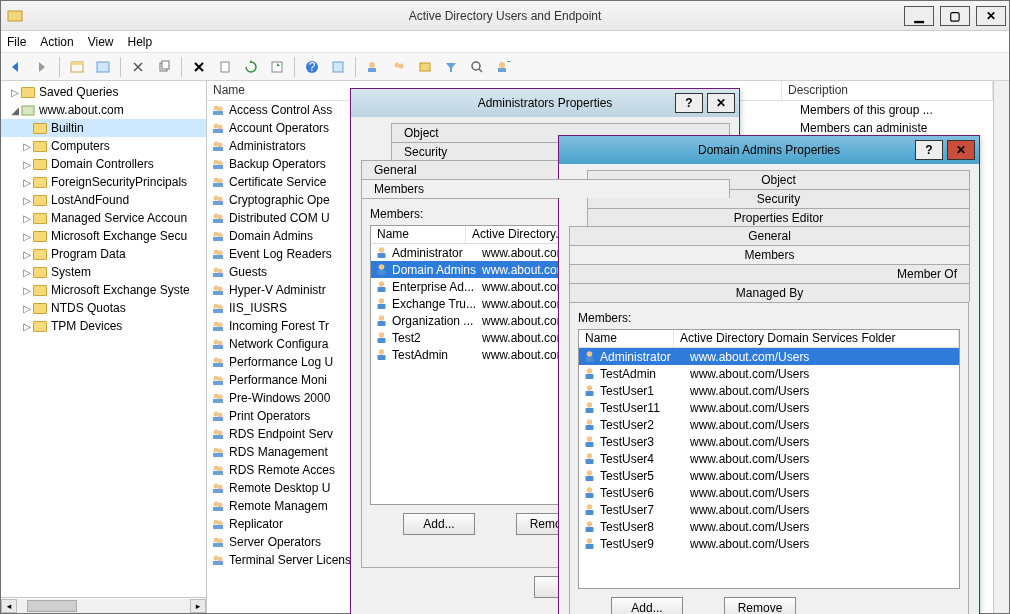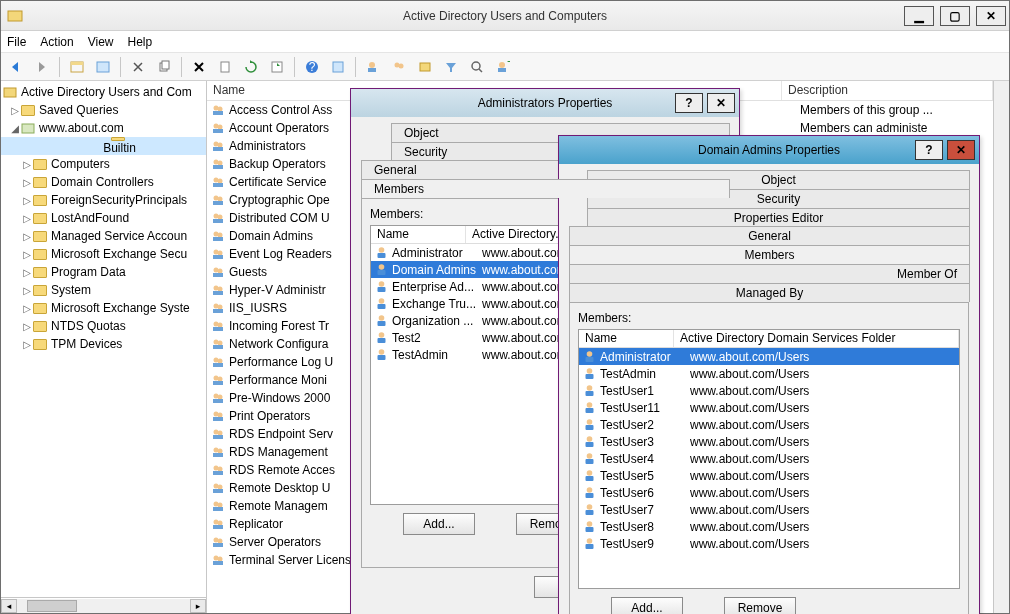--- a/index.html
+++ b/index.html
@@ -14,21 +14,21 @@
   .menubar span { color:#000; }
   .toolbar { height:28px; display:flex; align-items:center; gap:4px; padding:0 4px; border-bottom:1px solid #d0d0d0; background:#f7f7f7;}
   .tb-btn { width:22px; height:22px; display:flex; align-items:center; justify-content:center;}
   .tb-sep { width:1px; height:20px; background:#c7c7c7; margin:0 2px;}
   .content { flex:1; display:flex; min-height:0;}
   .tree { width:206px; border-right:1px solid #c7c7c7; overflow:hidden; position:relative; display:flex; flex-direction:column;}
   .tree-body{ flex:1; overflow:hidden; padding:2px 0;}
   .tree-row { height:18px; display:flex; align-items:center; white-space:nowrap; }
   .tree-row .tw { width:12px; text-align:center; color:#666; font-size:10px;}
   .folder-icon { width:14px; height:11px; background:#f7d97a; border:1px solid #c9a538; margin-right:4px; border-radius:1px;}
-  .sel { background:#cde8ff;flex-direction:column; }
+  .sel { background:#cde8ff; }
   .tree-scroll { height:16px; border-top:1px solid #c7c7c7; display:flex; align-items:center;}
   .sb-btn{ width:16px; height:14px; background:#eaeaea; border:1px solid #bcbcbc; display:flex; align-items:center; justify-content:center; font-size:9px;}
   .sb-track{ flex:1; height:14px; background:#f0f0f0; position:relative;}
   .sb-thumb{ position:absolute; left:10px; width:50px; height:12px; top:1px; background:#cfcfcf; border:1px solid #aaa;}
   .mainpane{ flex:1; display:flex; flex-direction:column; min-width:0;}
   .listhdr{ height:20px; display:flex; background:#fff; border-bottom:1px solid #e0e0e0;}
   .hdrcell{ padding:2px 6px; border-right:1px solid #e5e5e5; color:#333;}
   .listbody{ flex:1; overflow:hidden;}
   .list-row{ height:18px; display:flex; align-items:center; padding-left:4px; white-space:nowrap;}
   .grp-icon{ width:14px; height:14px; margin-right:4px; position:relative;}
@@ -63,21 +63,21 @@
 </head>
 <body>
 
 <div class="window">
   <div class="titlebar">
     <span class="app-icon">
       <svg viewBox="0 0 16 16">
           <rect x="1" y="3" width="14" height="10" fill="#f3d77a" stroke="#c19a2e"></rect>
         </svg>
     </span>
-    <span class="title-text">Active Directory Users and Computers</span>
+    <span class="title-text">Active Directory Users and Endpoint</span>
     <div class="winbtns">
       <div class="winbtn">▁</div>
       <div class="winbtn">▢</div>
       <div class="winbtn">✕</div>
     </div>
   </div>
   <div class="menubar">
     <span>File</span>
     <span>Action</span>
     <span>View</span>
@@ -186,26 +186,20 @@
         <svg width="14" height="14">
           <circle cx="6" cy="5" r="3" fill="#f2c58b"></circle>
           <rect x="2" y="8" width="8" height="4" fill="#6aa1d8"></rect>
           <text x="11" y="6" font-size="8" fill="#2f8f3a">+</text>
         </svg>
       </div>
   </div>
   <div class="content">
     <div class="tree">
       <div class="tree-body">
-        <div class="tree-row" style="padding-left:2px">
-            <span style="width:14px;height:14px;margin-right:4px;display:inline-block"><svg width="14" height="14">
-                <rect x="1" y="3" width="12" height="9" fill="#f3d77a" stroke="#c19a2e"></rect>
-              </svg></span>
-            <span>Active Directory Users and Com</span>
-          </div>
         <div class="tree-row" style="padding-left:8px">
             <span class="tw">▷</span>
             <span class="folder-icon"></span>
             <span>Saved Queries</span>
           </div>
         <div class="tree-row" style="padding-left:8px">
             <span class="tw">◢</span>
             <span style="width:14px;height:14px;margin-right:4px;display:inline-block"><svg width="14" height="14">
                 <rect x="1" y="3" width="12" height="9" fill="#d9e8c1" stroke="#8aac5b"></rect>
               </svg></span>

